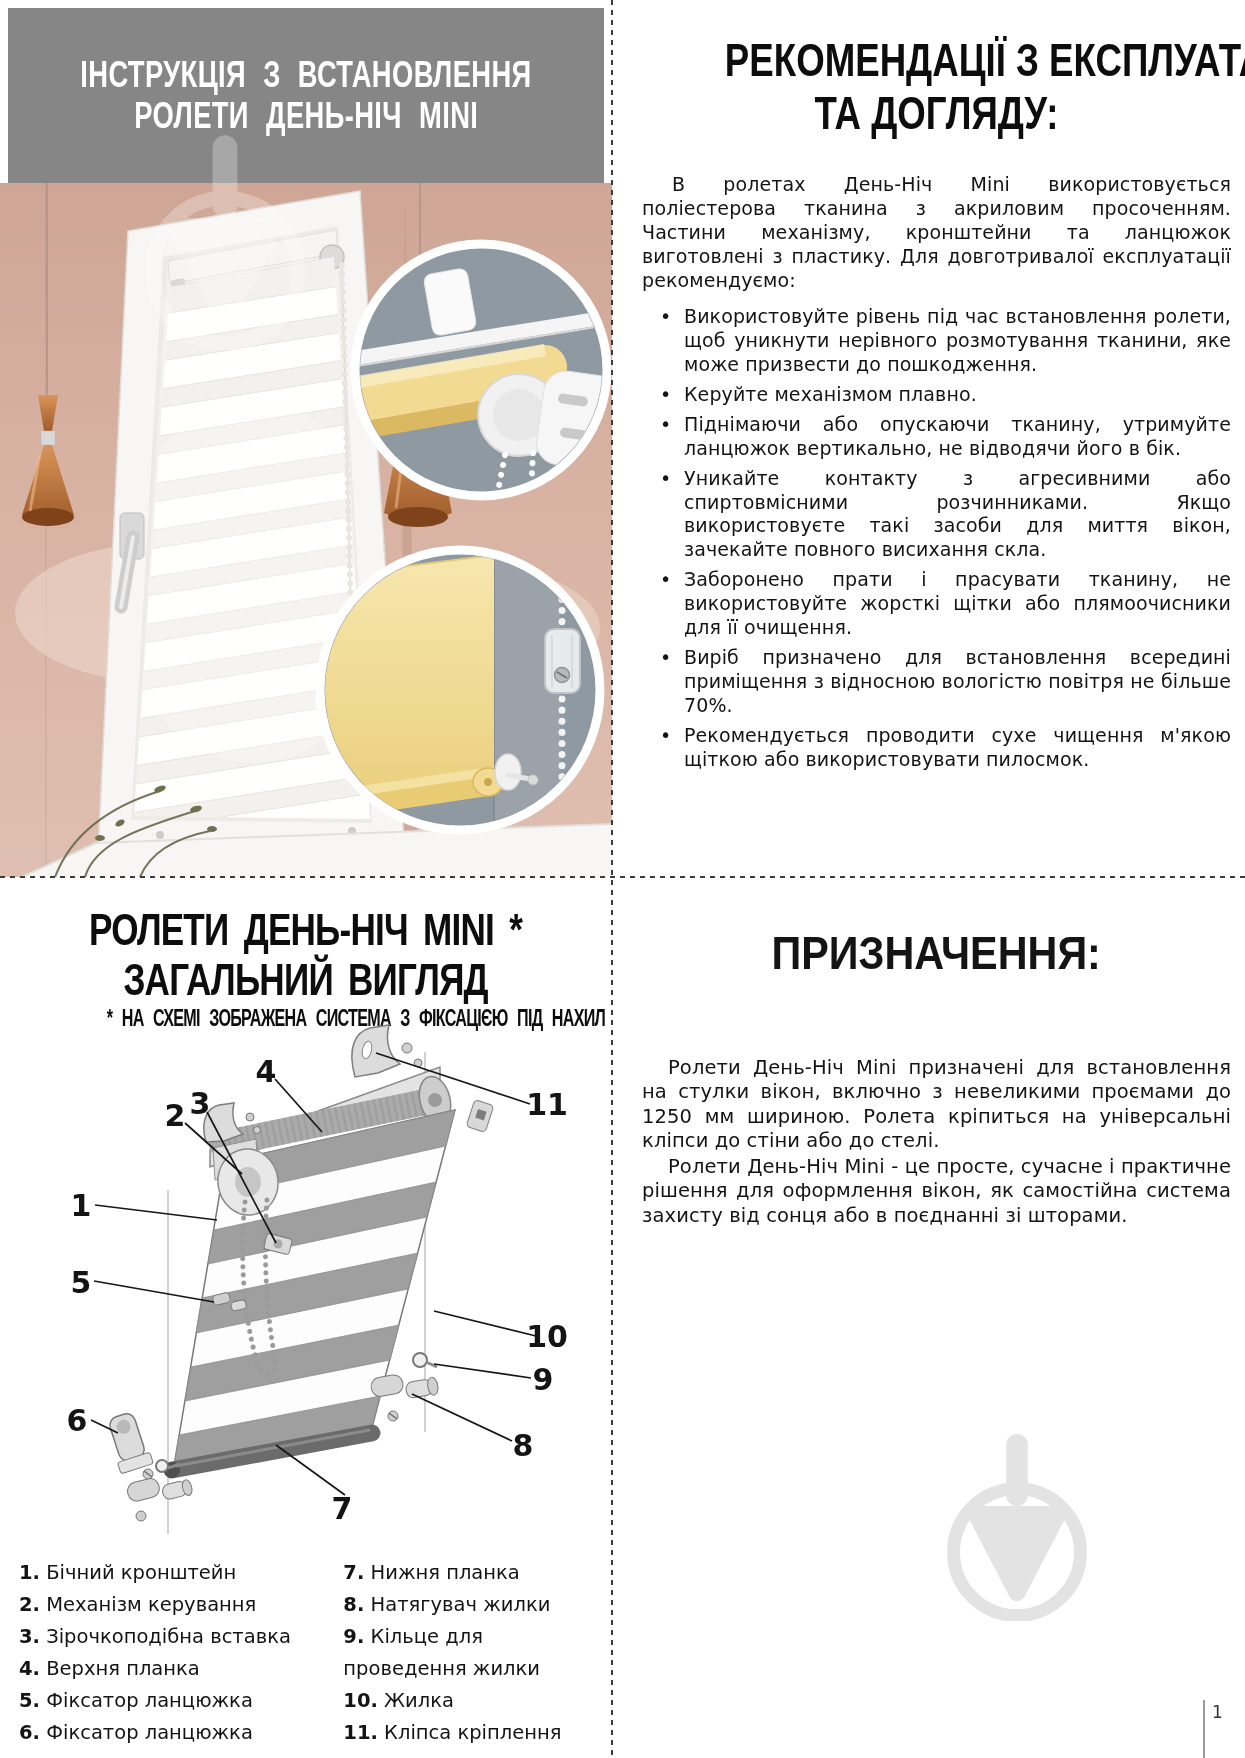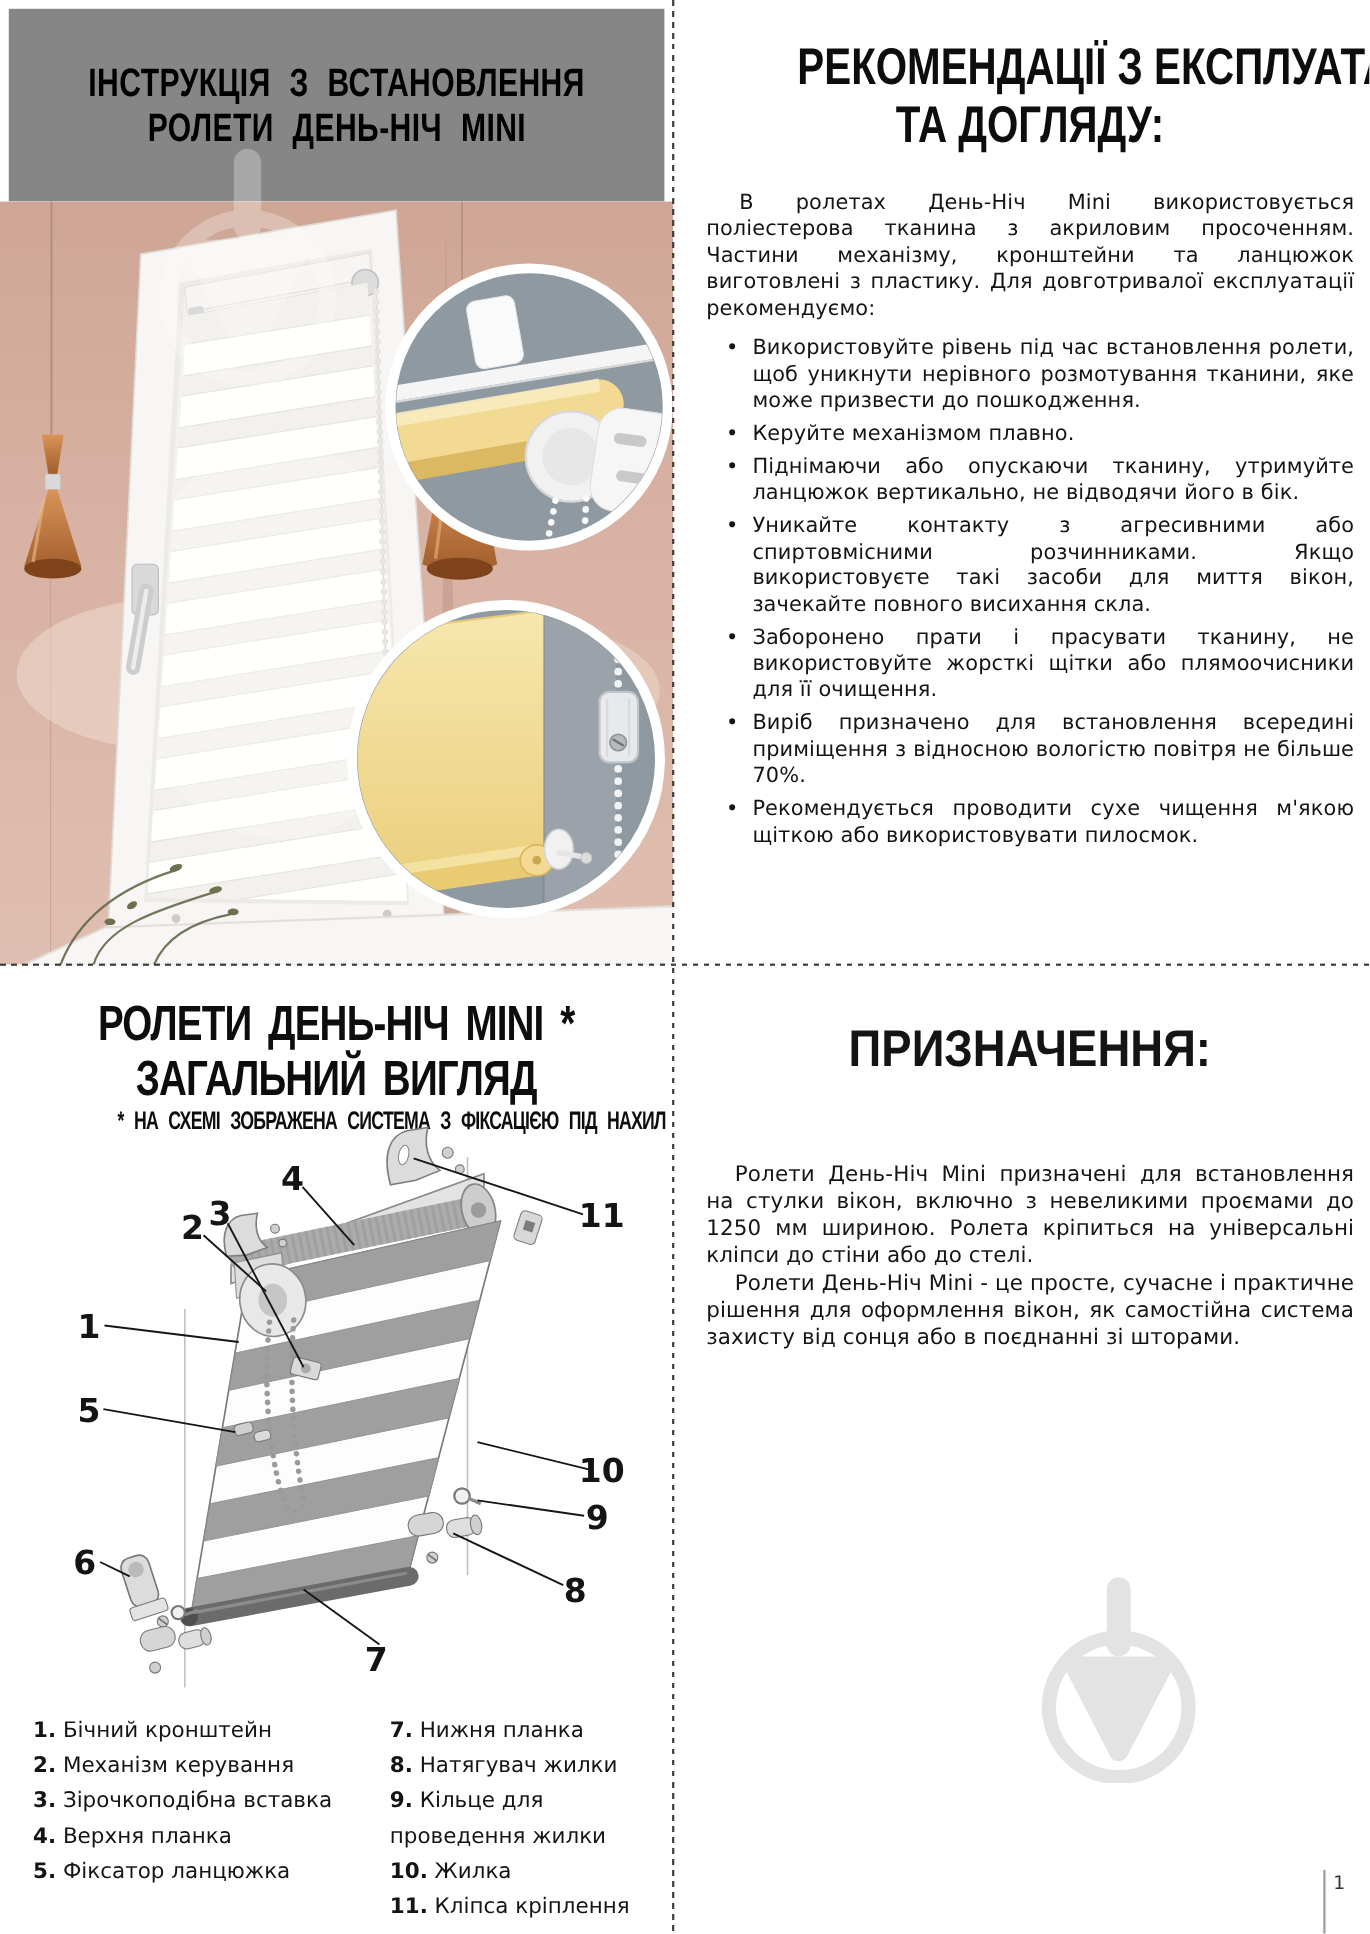--- a/index.html
+++ b/index.html
@@ -15,21 +15,21 @@
   .q-tr{position:absolute;left:612px;top:0;width:633px;height:877px;box-sizing:border-box;
         padding:34px 14px 0 30px;}
   .q-bl{position:absolute;left:0;top:877px;width:612px;height:881px;}
   .q-br{position:absolute;left:612px;top:877px;width:633px;height:881px;box-sizing:border-box;
         padding:50px 14px 0 30px;}
   
   .hline{text-align:center;line-height:1.12;}
   .cnd{display:inline-block;transform:scaleX(.78);transform-origin:50% 50%;white-space:nowrap;
        font-family:"Liberation Sans",sans-serif;font-weight:700;letter-spacing:0;}
   .gray-header{position:absolute;left:8px;top:8px;width:596px;height:175px;background:#868686;
-       display:flex;flex-direction:column;justify-content:center;align-items:center;color:#000000;}
+       display:flex;flex-direction:column;justify-content:center;align-items:center;color:#ffffff;}
   .gray-header .cnd{font-size:36px;transform:scaleX(.76);word-spacing:12px;letter-spacing:.5px;}
   .tr-title .cnd{font-size:47px;color:#0d0d0d;}
   .bl-title{margin-top:28px;}
   .bl-title .cnd{font-size:45px;color:#0d0d0d;word-spacing:8px;letter-spacing:-1px;}
   .bl-sub .cnd{font-size:23px;transform:scaleX(.7);}
   .br-title .cnd{font-size:47px;transform:scaleX(.88);}
   
   .body-txt{font-size:19px;line-height:1.26;text-align:justify;letter-spacing:.1px;}
   .intro{margin:34px 0 0 0;text-indent:30px;}
   ul.care{list-style:none;margin:12px 0 0 0;padding:0 0 0 16px;}
@@ -41,21 +41,21 @@
   .photo{position:absolute;left:0;top:183px;width:612px;height:694px;overflow:hidden;}
   .photo svg{display:block;}
   
   .wm{position:absolute;pointer-events:none;}
   .wm-ghost{left:139px;top:132px;width:172px;opacity:.27;color:#ffffff;}
   .wm-corner{left:942px;top:1431px;width:150px;color:#e3e3e3;}
   
   .diagram{position:absolute;left:10px;top:145px;width:592px;height:535px;}
   .diagram text{font-family:"DejaVu Sans",sans-serif;font-weight:700;font-size:30px;fill:#141414;}
   
-  .parts{position:absolute;left:30px;top:680px;width:560px;display:flex;}
+  .parts{position:absolute;left:19px;top:680px;width:560px;display:flex;align-items:center;}
   .parts .col-l{width:310px;}
   .parts .col-r{width:240px;margin-left:20px;}
   .part{font-size:19.5px;line-height:32px;}
   .part b{font-weight:700;}
   
   .pageno-line{position:absolute;left:1203px;top:1700px;width:2px;height:58px;background:#9a9a9a;}
   .pageno{position:absolute;left:1212px;top:1702px;font-size:17px;color:#333;}
 </style>
 </head>
 <body>
@@ -360,20 +360,21 @@
       </g>
     </svg>
 
     <div class="parts">
       <div class="col-l">
         <div class="part"><b>1.</b> <span>Бічний кронштейн</span></div>
         <div class="part"><b>2.</b> <span>Механізм керування</span></div>
         <div class="part"><b>3.</b> <span>Зірочкоподібна вставка</span></div>
         <div class="part"><b>4.</b> <span>Верхня планка</span></div>
         <div class="part"><b>5.</b> <span>Фіксатор ланцюжка</span></div>
+        <div class="part"><b>6.</b> <span>Фіксатор ланцюжка</span></div>
       </div>
       <div class="col-r">
         <div class="part"><b>7.</b> <span>Нижня планка</span></div>
         <div class="part"><b>8.</b> <span>Натягувач жилки</span></div>
         <div class="part"><b>9.</b> <span>Кільце для проведення жилки</span></div>
         <div class="part"><b>10.</b> <span>Жилка</span></div>
         <div class="part"><b>11.</b> <span>Кліпса кріплення</span></div>
       </div>
     </div>
   </div>

